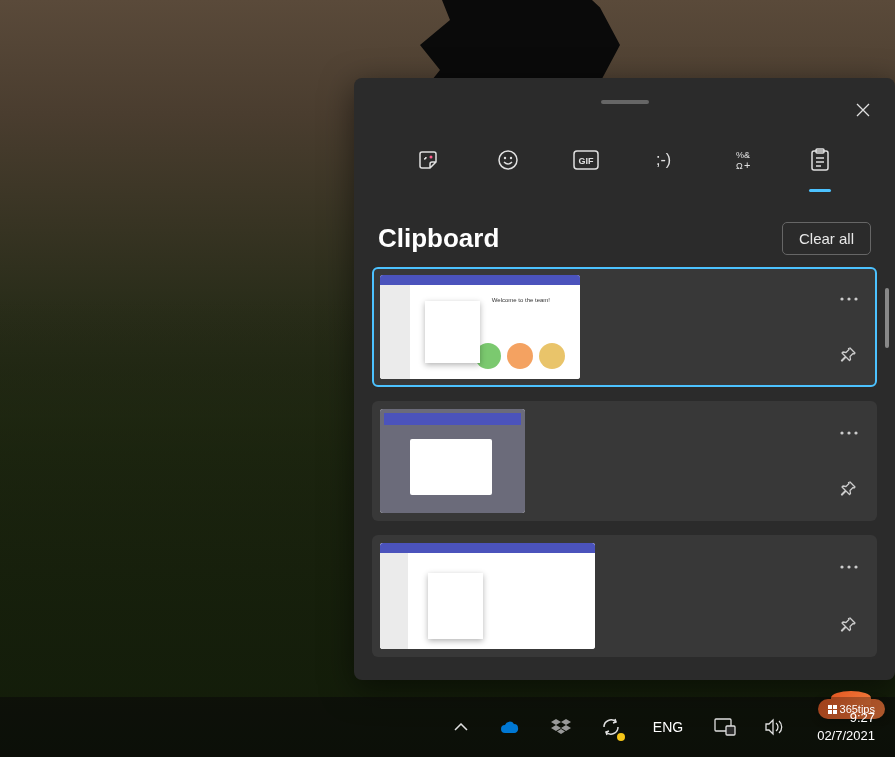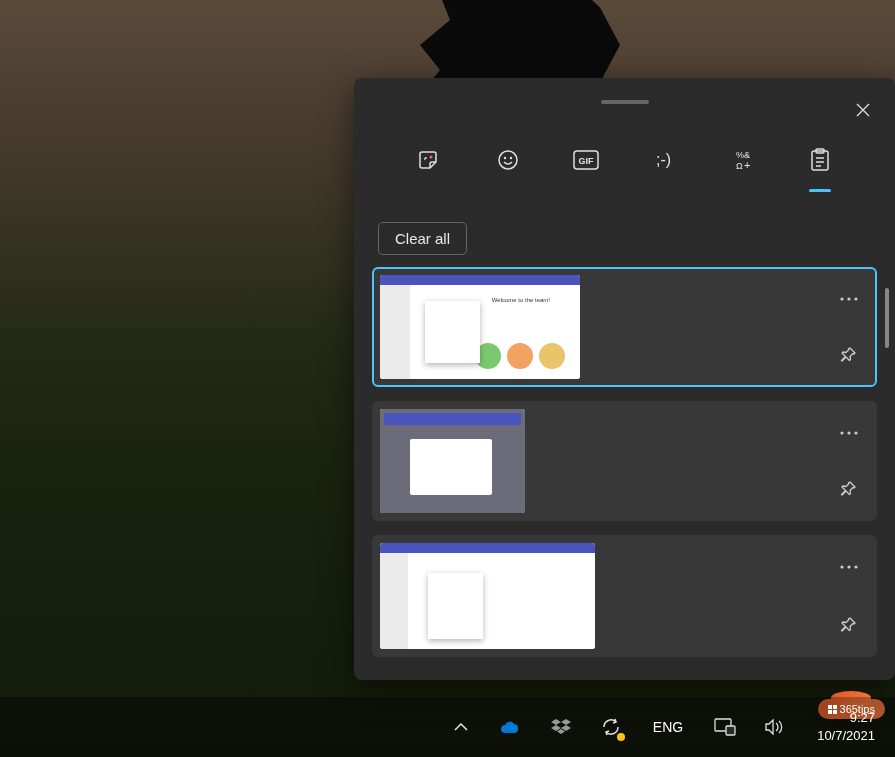--- a/index.html
+++ b/index.html
@@ -409,20 +409,21 @@
         <rect x="2" y="3" width="16" height="19" rx="2" stroke="#e0e0e0" stroke-width="1.5" fill="none"></rect>
         <rect x="6" y="1" width="8" height="4" rx="1" stroke="#e0e0e0" stroke-width="1.5" fill="none"></rect>
         <line x1="6" y1="10" x2="14" y2="10" stroke="#e0e0e0" stroke-width="1.3"></line>
         <line x1="6" y1="14" x2="14" y2="14" stroke="#e0e0e0" stroke-width="1.3"></line>
         <line x1="6" y1="18" x2="11" y2="18" stroke="#e0e0e0" stroke-width="1.3"></line>
       </svg>
     </div>
   </div>
 
   <div class="header-row">
+    <div class="clipboard-title">Clipboard</div>
     <button class="clear-all-btn">Clear all</button>
   </div>
 
   <div class="items-container">
 
     <div class="clip-item selected">
       <div class="clip-thumb">
         <div class="thumb-teams">
           <div class="welcome-text">Welcome to the team!</div>
           <div class="circles">
@@ -535,15 +536,15 @@
     </svg>
   </div>
   <div class="tray-icon">
     <svg width="20" height="18" viewBox="0 0 20 18">
       <path d="M1 6 h3 l4 -4 v14 l-4 -4 h-3 z" stroke="#e0e0e0" stroke-width="1.3" fill="none"></path>
       <path d="M11 5 a5 5 0 0 1 0 8 M14 3 a8 8 0 0 1 0 12" stroke="#e0e0e0" stroke-width="1.3" fill="none"></path>
     </svg>
   </div>
   <div class="datetime">
     <div>9:27</div>
-    <div>10/7/2021</div>
+    <div>02/7/2021</div>
   </div>
 </div>
 
 </body></html>

